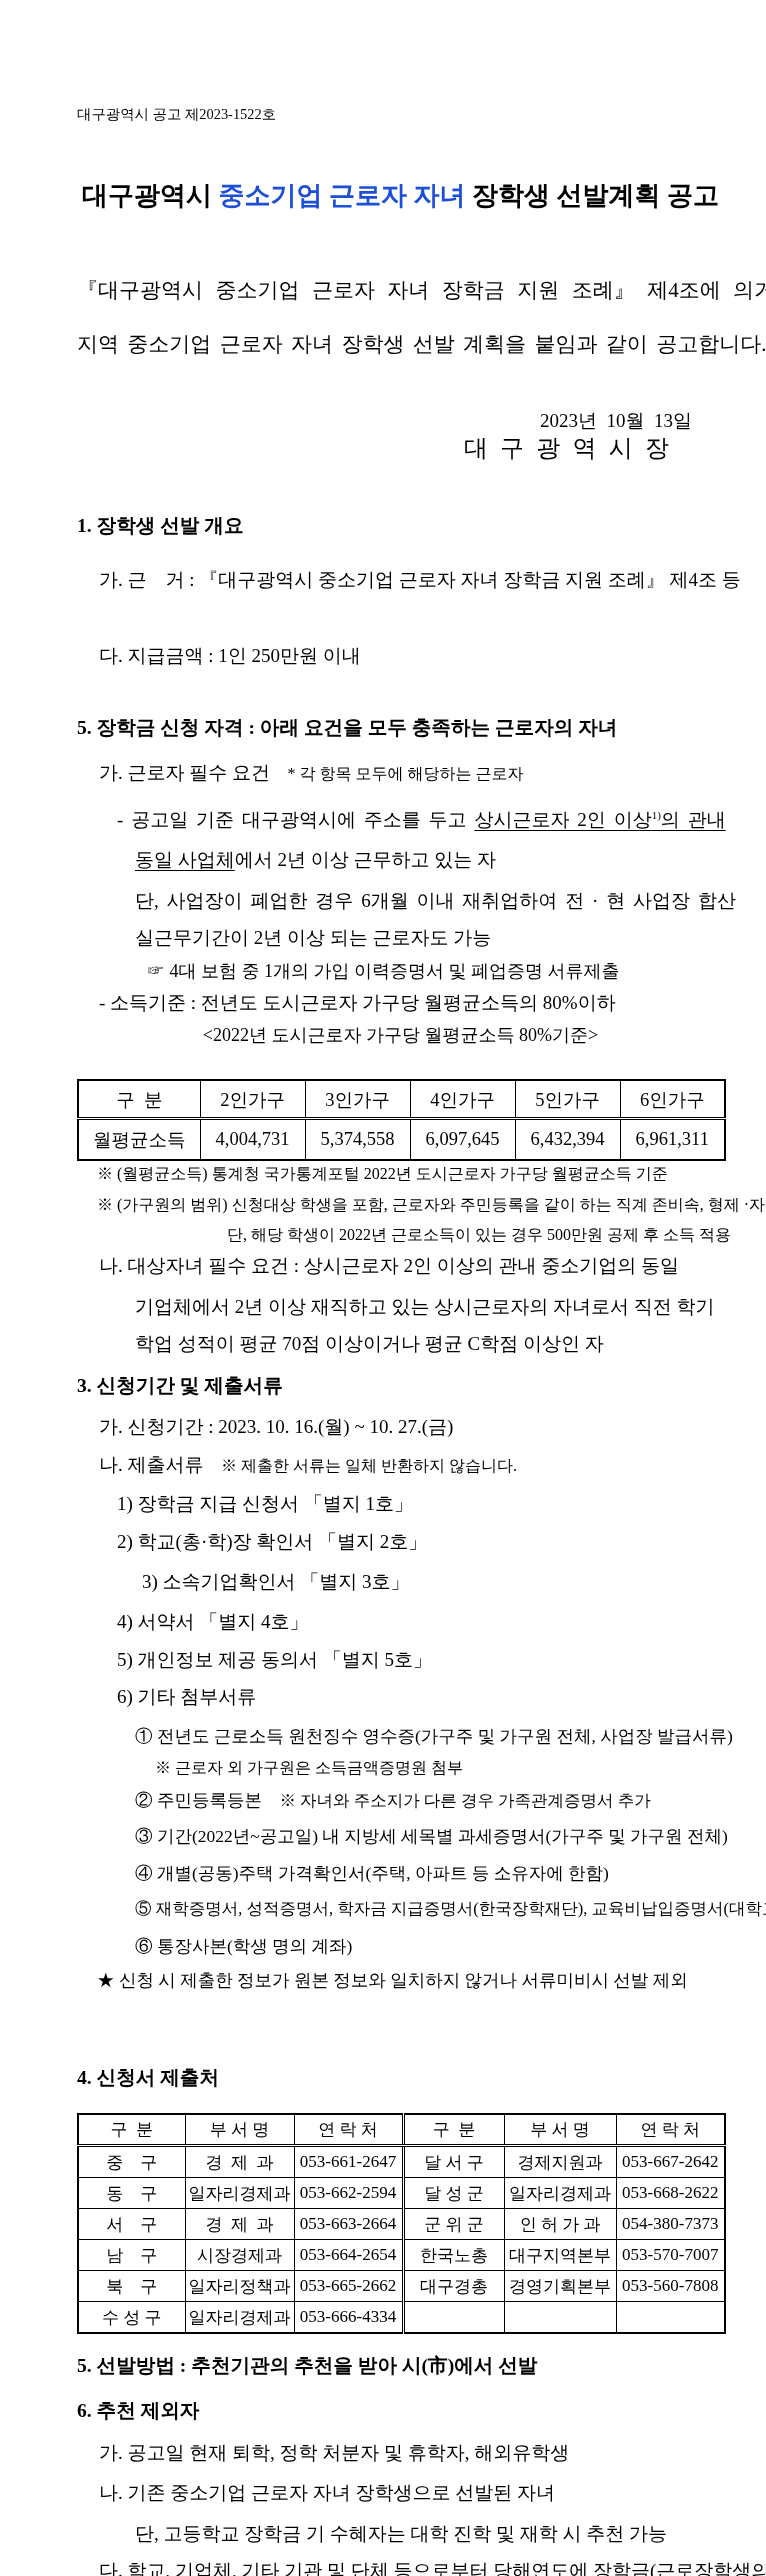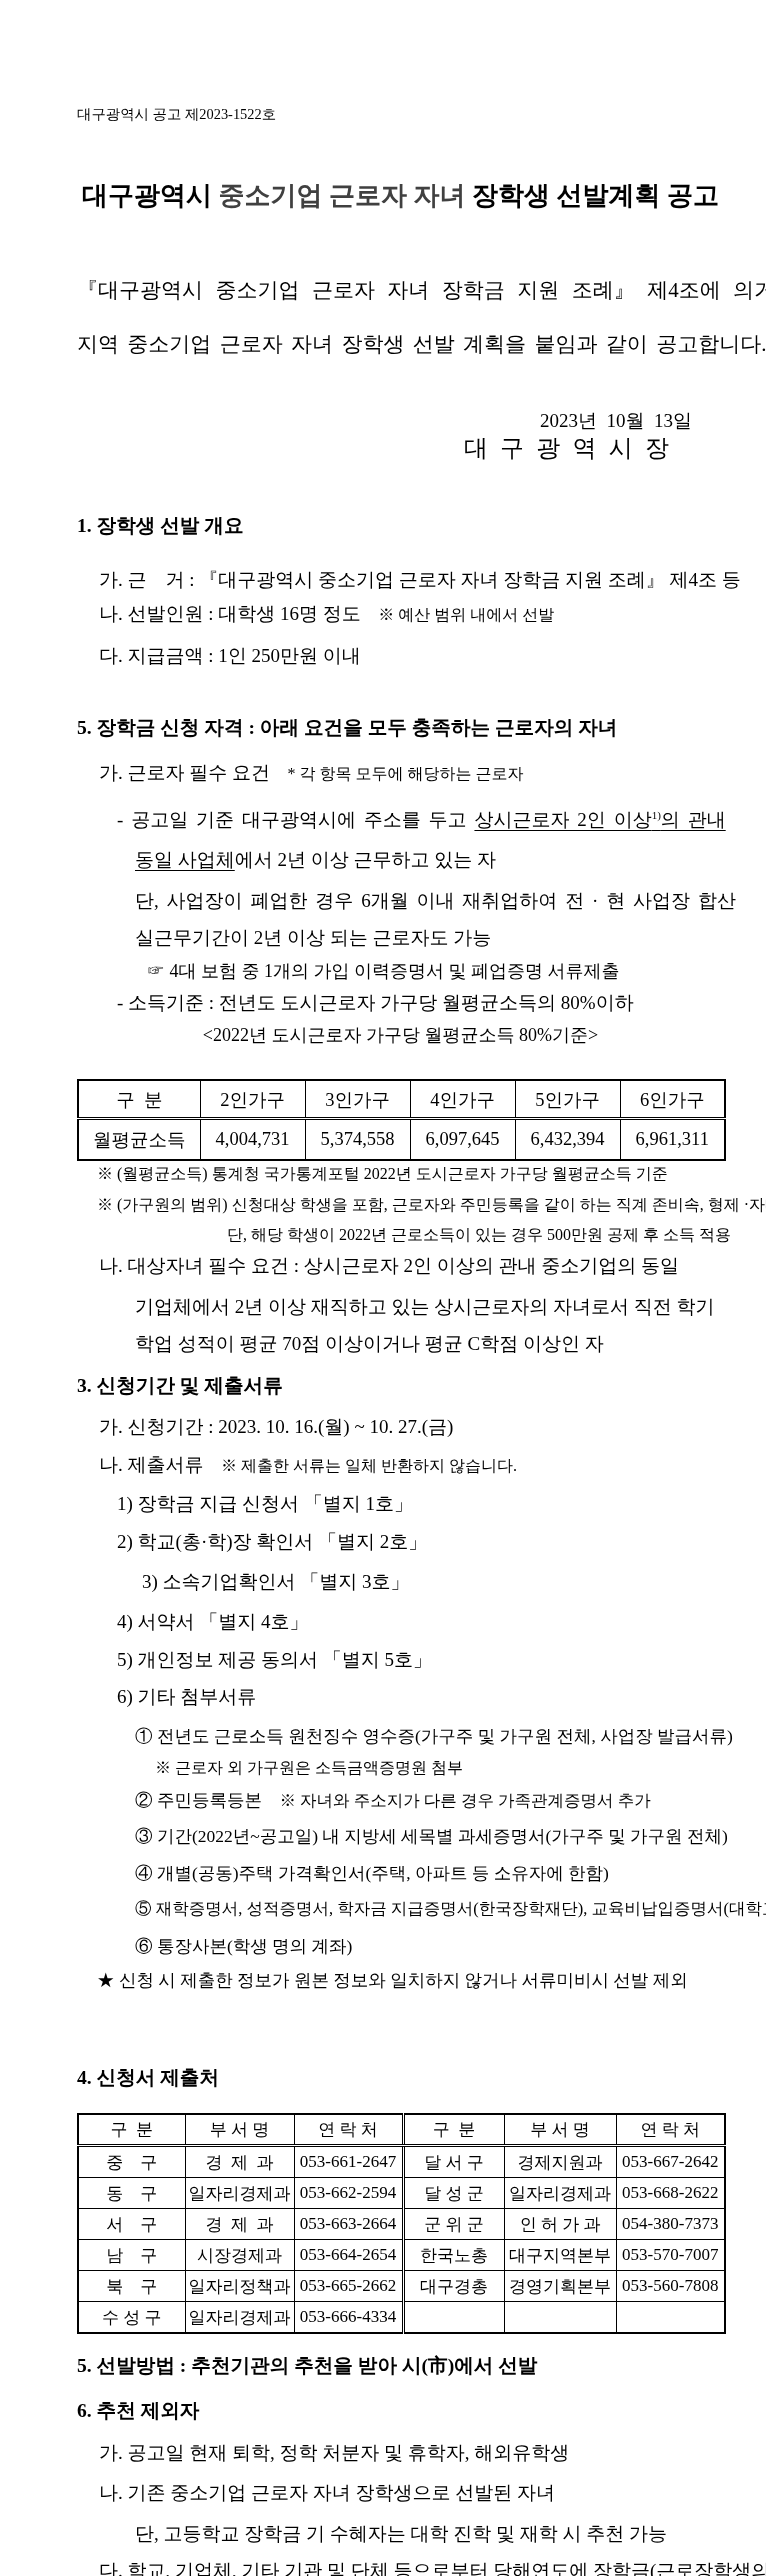--- a/index.html
+++ b/index.html
@@ -14,21 +14,21 @@
   .fs31 { font-size:16px; }
   .fs32 { font-size:16.5px; }
   .fs34 { font-size:17.5px; }
   .fs35 { font-size:18px; }
   .fs37 { font-size:19px; }
   .fs38 { font-size:19.6px; }
   .fs41 { font-size:21px; }
   .fs46 { font-size:24px; }
   .fs50 { font-size:26px; }
   .bold { font-weight:bold; }
-  .red  { color:#404040; }
+  .red  { color:#1d4ed8; }
   .ul   { text-decoration:underline; text-underline-offset:3.6px; text-decoration-thickness:1px; }
   sup   { font-size:58%; vertical-align:super; }
   .center { left:77px; width:647px; text-align:center; }
   .ws6  { word-spacing:3.1px; }
   .ws14 { word-spacing:7.2px; }
   .note-gap { margin-left:17.5px; }
 
   .tblwrap { position:absolute; }
   table { border-collapse:collapse; table-layout:fixed; background:#fff; }
   .t1 { width:647px; border:2.6px solid #000; }
@@ -52,33 +52,32 @@
   <div class="line fs50 bold center" style="top:181px;"><span>대구광역시 </span><span class="red">중소기업 근로자 자녀</span><span> 장학생 선발계획 공고</span></div>
 
   <div class="line fs41 ws14" style="left:77px; top:278px;">『대구광역시 중소기업 근로자 자녀 장학금 지원 조례』 제4조에 의거</div>
   <div class="line fs41 ws6" style="left:77px; top:332px;">지역 중소기업 근로자 자녀 장학생 선발 계획을 붙임과 같이 공고합니다.</div>
 
   <div class="line fs37" style="right:75px; top:410px;">2023년  10월  13일</div>
   <div class="line fs46" style="right:95px; top:435px; letter-spacing:3.1px;">대 구 광 역 시 장</div>
 
   <div class="line fs38 bold" style="left:77px; top:515px;">1. 장학생 선발 개요</div>
   <div class="line fs37" style="left:99px; top:569px;text-align:center;">가. 근    거 : 『대구광역시 중소기업 근로자 자녀 장학금 지원 조례』 제4조 등</div>
-  <div class="line fs37" style="left:99px; top:603px;"><span>나. 선발인원 : 대학생 16명 정도</span><span class="fs31 note-gap">※ 예산 범위 내에서 선발</span></div>
   <div class="line fs37" style="left:99px; top:645px;">다. 지급금액 : 1인 250만원 이내</div>
 
   <div class="line fs38 bold" style="left:77px; top:717px;">5. 장학금 신청 자격 : 아래 요건을 모두 충족하는 근로자의 자녀</div>
   <div class="line fs37" style="left:99px; top:762px;"><span>가. 근로자 필수 요건</span><span class="fs31 note-gap">* 각 항목 모두에 해당하는 근로자</span></div>
 
   <div class="line fs37 ws6" style="left:117px; top:809px;"><span>- 공고일 기준 대구광역시에 주소를 두고 </span><span class="ul"><span>상시근로자 2인 이상</span><sup>1)</sup><span>의 관내</span></span></div>
   <div class="line fs37" style="left:135px; top:849px;"><span class="ul">동일 사업체</span><span>에서 2년 이상 근무하고 있는 자</span></div>
 
   <div class="line fs37 ws6" style="left:135px; top:890px;">단, 사업장이 폐업한 경우 6개월 이내 재취업하여 전 · 현 사업장 합산</div>
   <div class="line fs37" style="left:135px; top:927px;">실근무기간이 2년 이상 되는 근로자도 가능</div>
   <div class="line fs35" style="left:147px; top:961px;">☞ 4대 보험 중 1개의 가입 이력증명서 및 폐업증명 서류제출</div>
-  <div class="line fs37" style="left:117px; top:992px;text-align:center;">- 소득기준 : 전년도 도시근로자 가구당 월평균소득의 80%이하</div>
+  <div class="line fs37" style="left:99px; top:992px;text-align:center;">- 소득기준 : 전년도 도시근로자 가구당 월평균소득의 80%이하</div>
 
   <div class="line fs35 center" style="top:1025px;">&lt;2022년 도시근로자 가구당 월평균소득 80%기준&gt;</div>
   <div class="line fs30" style="right:42px; top:1057px;">(단위 : 원)</div>
 
   <div class="tblwrap" style="left:77px; top:1079px;">
     <table class="t1">
       <colgroup>
         <col style="width:122px">
           <col style="width:105px">
           <col style="width:105px">

